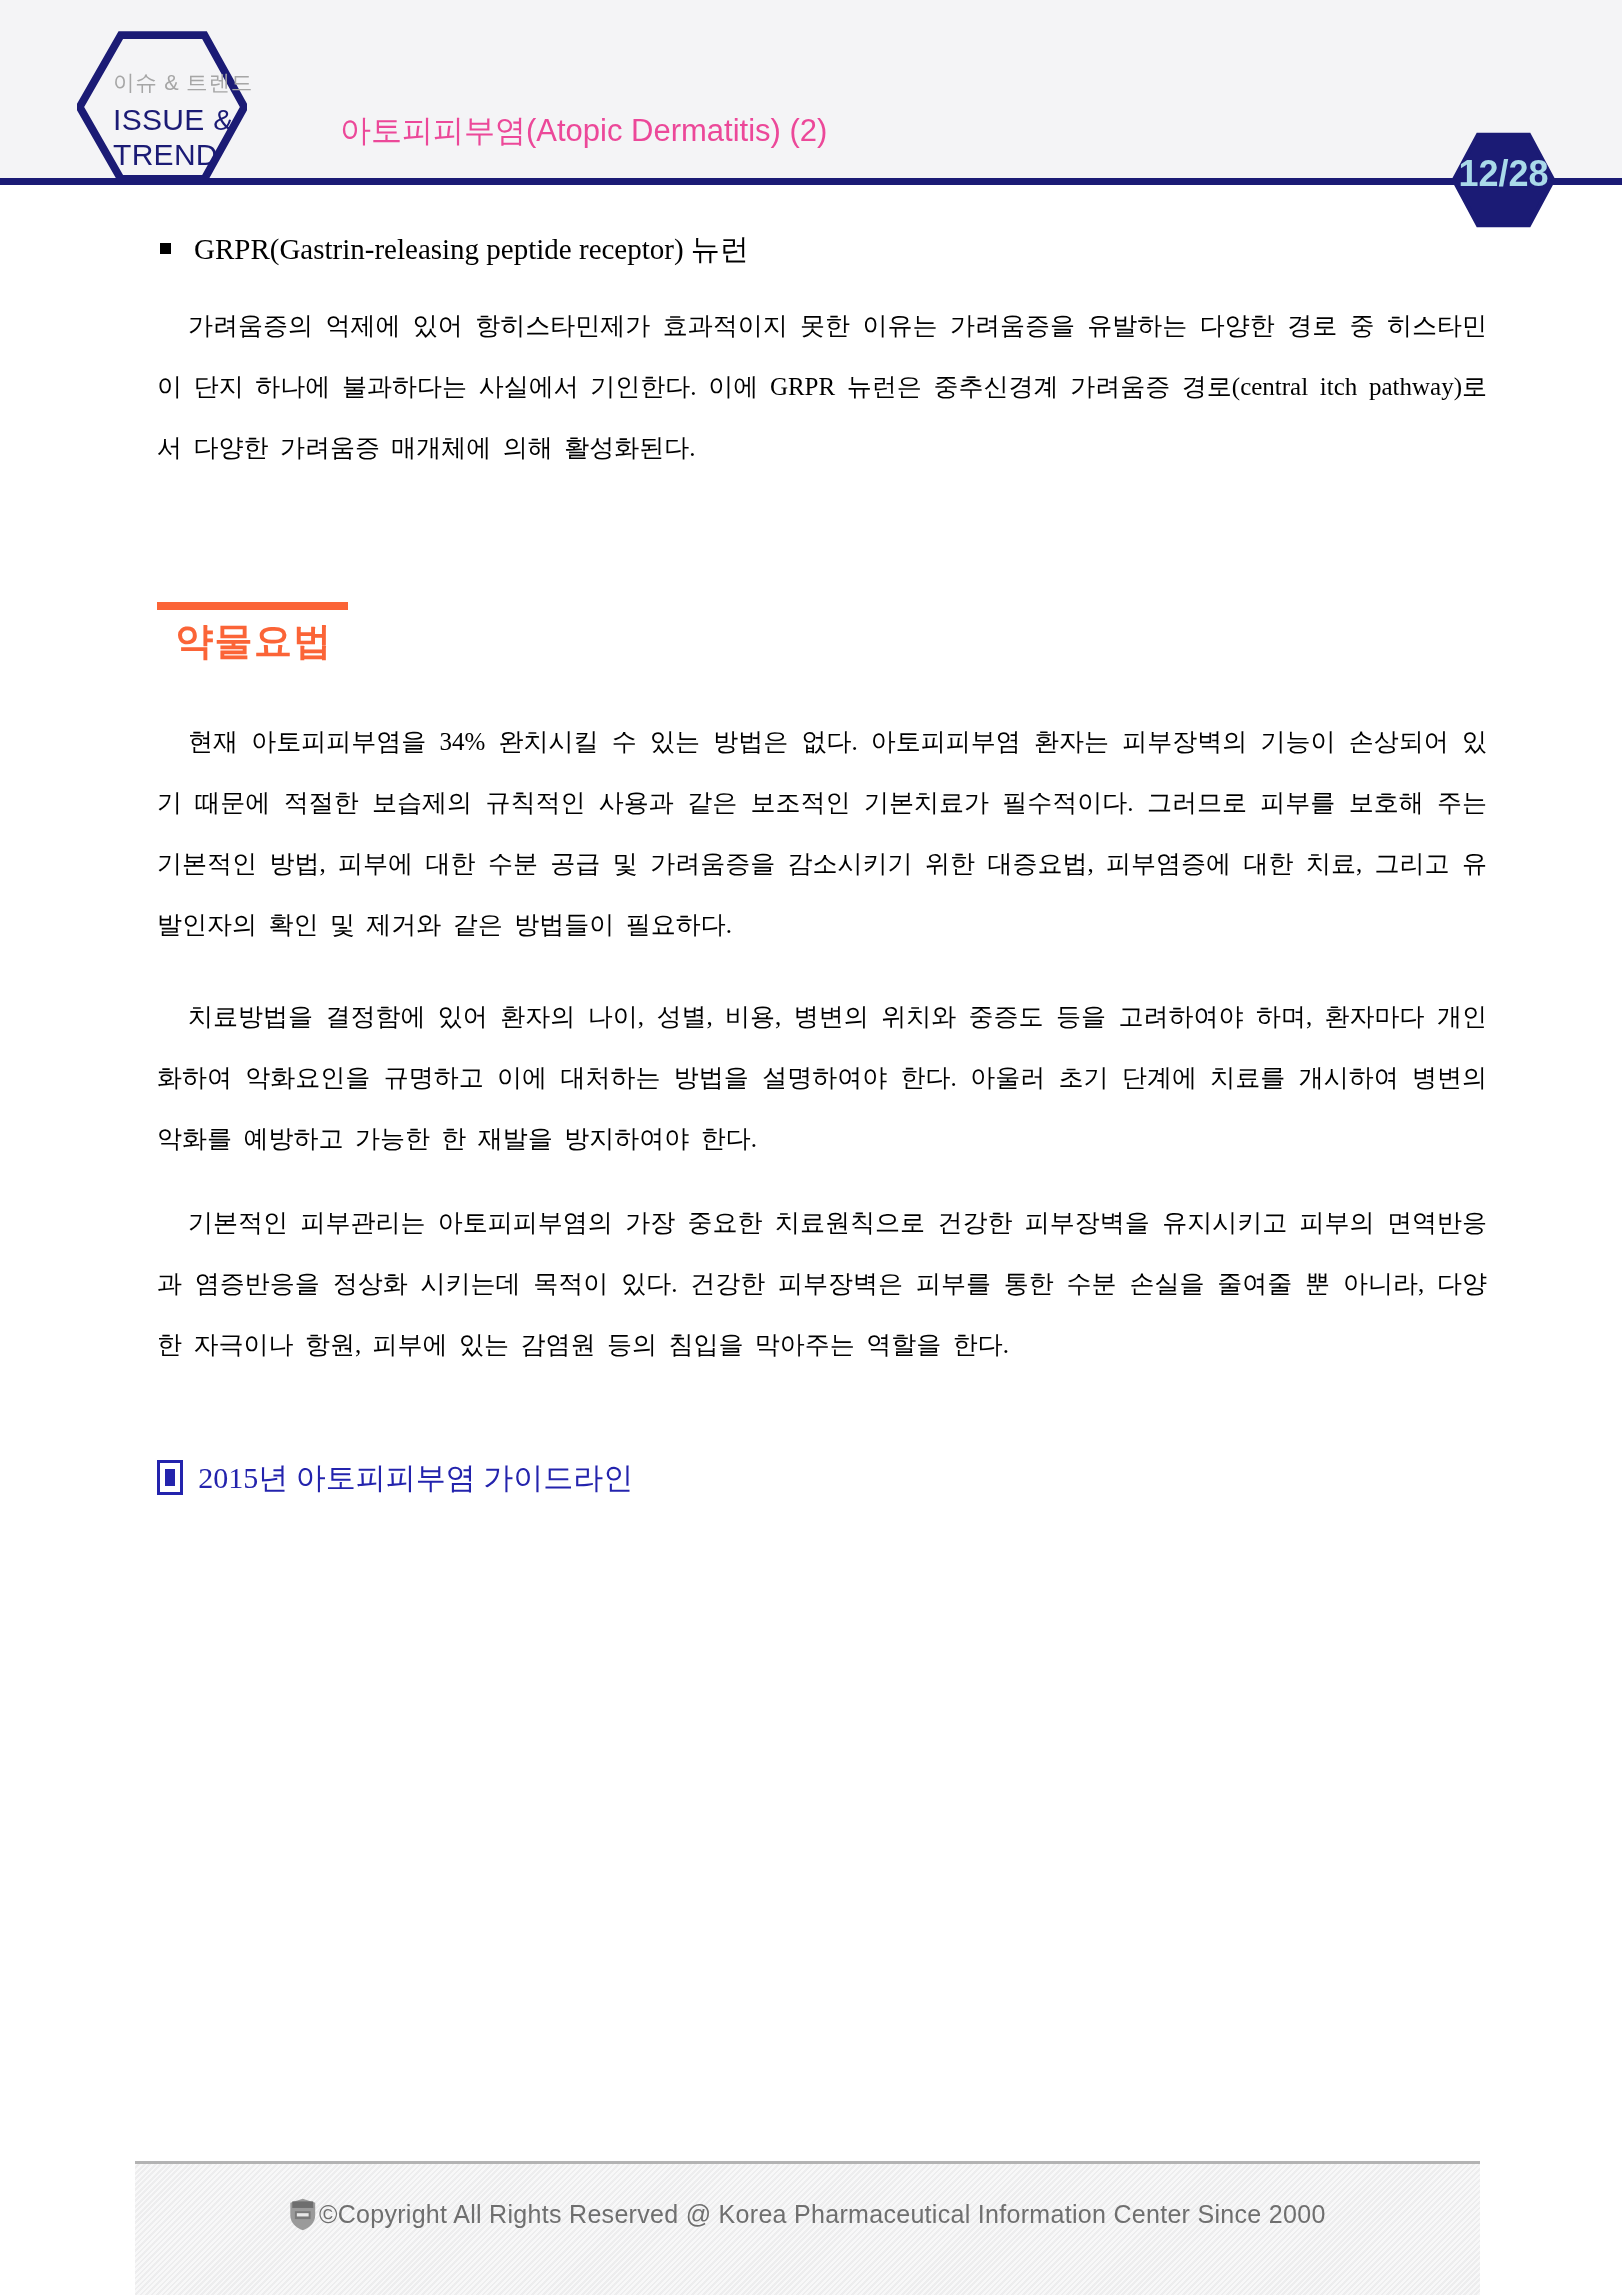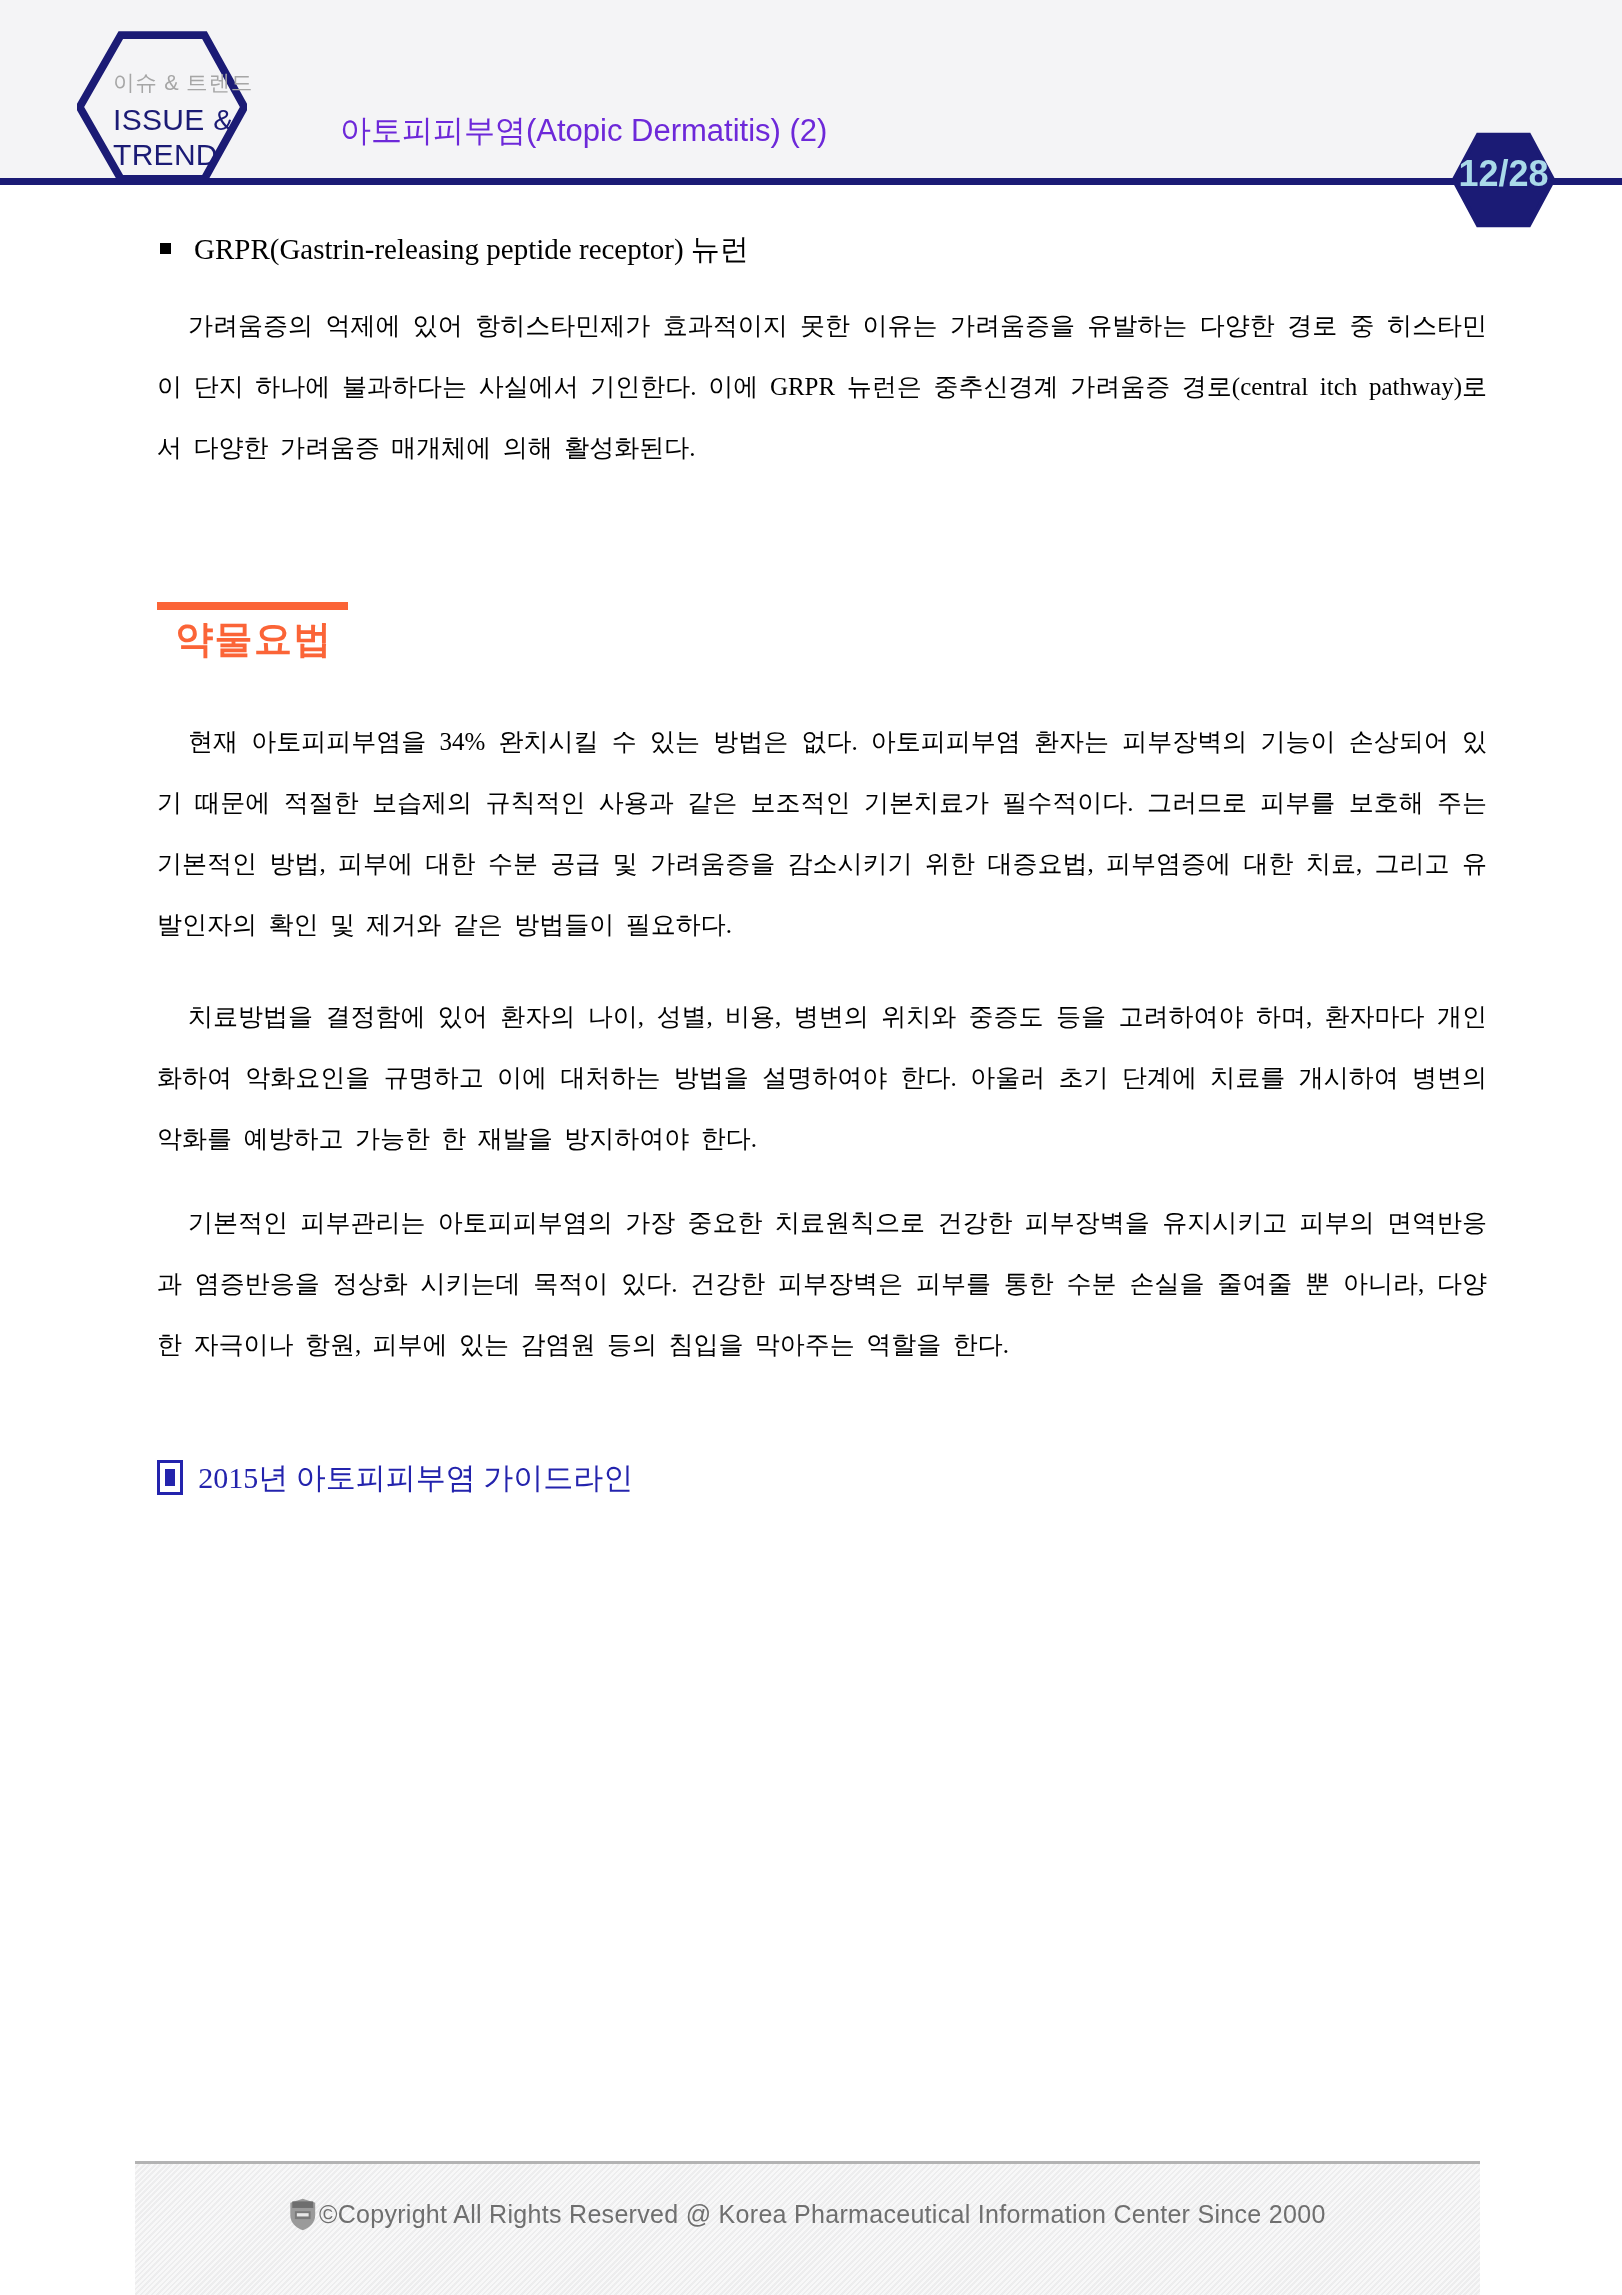--- a/index.html
+++ b/index.html
@@ -37,21 +37,21 @@
   .logo-text{
     position:absolute;left:113px;top:72px;
     font-family:"Liberation Sans","DejaVu Sans",sans-serif;
     line-height:1;
   }
   .logo-kr{font-size:21.6px;color:var(--logo_gray);letter-spacing:0.7px;margin-bottom:11px;}
   .logo-en{font-size:30px;color:var(--navy);letter-spacing:0.3px;margin-bottom:5.9px;font-weight:400;}
   .doc-title{
     position:absolute;left:340px;top:110px;
     font-family:"Liberation Sans","DejaVu Sans",sans-serif;
-    font-size:31px;color:#6d28d9;letter-spacing:0;white-space:nowrap;
+    font-size:31px;color:#ec4899;letter-spacing:0;white-space:nowrap;
   }
   .page-badge{position:absolute;left:1451px;top:132px;width:105px;height:96px;}
   .page-badge svg{position:absolute;left:0;top:0;}
   .page-badge-text{
     position:absolute;inset:0;display:flex;align-items:center;justify-content:center;
     font-family:"Liberation Sans","DejaVu Sans",sans-serif;
     font-weight:bold;font-size:36px;color:var(--badge_text);
     padding-bottom:12px;
   }
 
@@ -71,21 +71,21 @@
   }
   .bullet-square{
     position:absolute;left:2.6px;top:13px;width:11px;height:11px;background:#000;
   }
   .p-intro{margin-top:26px;}
   .orange-bar{
     margin-top:124px;width:191px;height:7.9px;background:var(--orange);
   }
   .section-title{
     margin-top:7.9px;padding-left:18.3px;
-    font-family:Liberation Mono, monospace;
+    font-family:Liberation Serif, serif;
     font-weight:bold;font-size:38px;line-height:47px;color:var(--orange);
     letter-spacing:1.3px;
   }
   .p-2{margin-top:46px;}
   .p-3{margin-top:31px;}
   .p-4{margin-top:23.6px;}
   .sub-heading{
     margin-top:83px;
     font-size:30px;line-height:39px;color:var(--heading_blue);
     display:flex;align-items:center;gap:15.7px;

